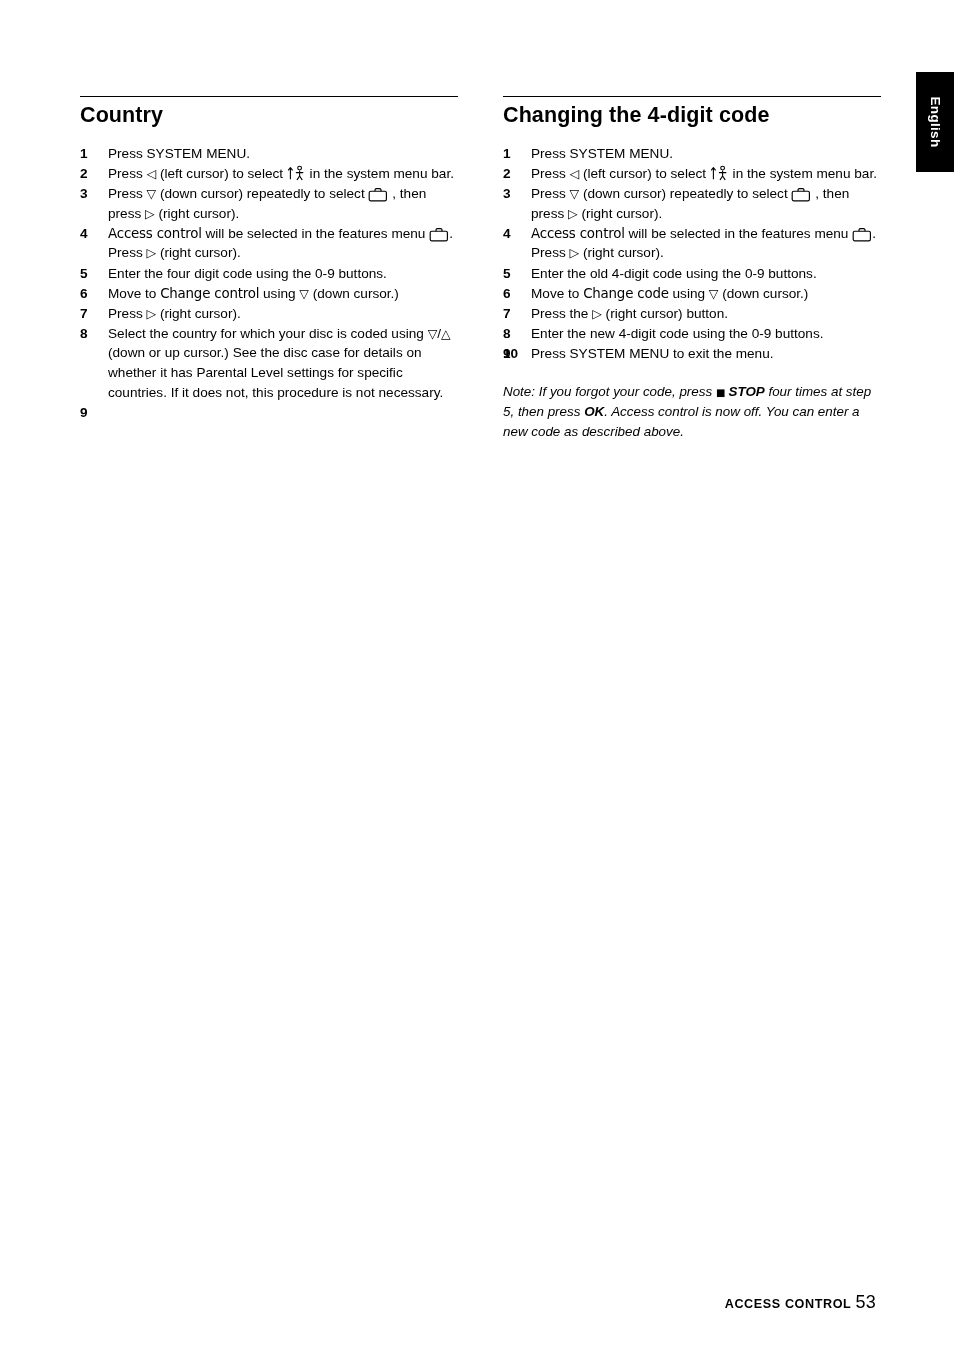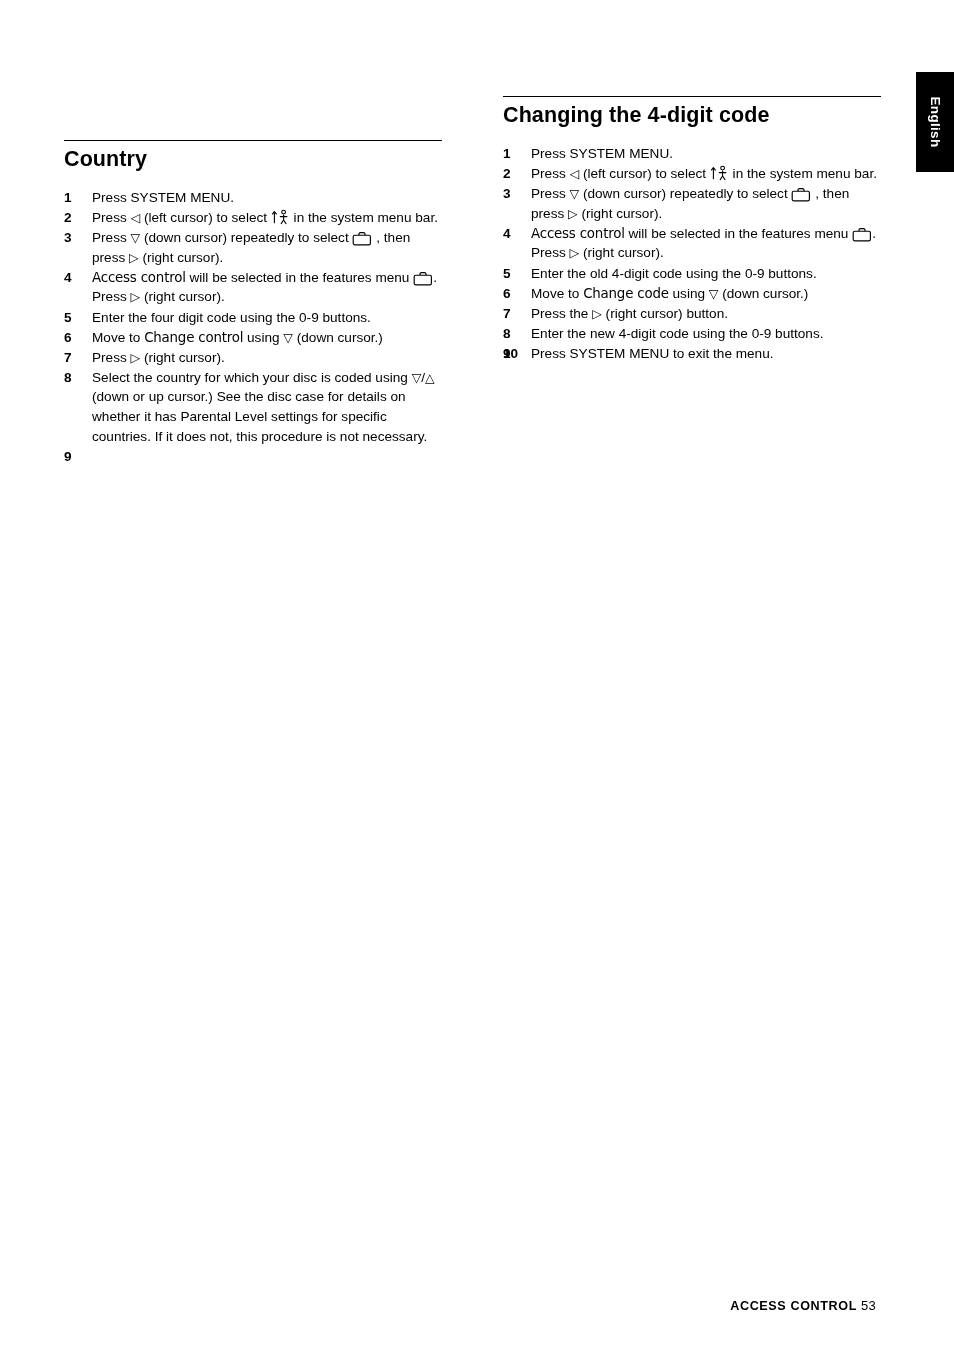--- a/index.html
+++ b/index.html
@@ -41,21 +41,21 @@
     font-weight: bold;
     letter-spacing: 0.3px;
   }
 
   
   .col {
     position: absolute;
     top: 96px;
     width: 378px;
   }
-  .col-left  { left: 64px; margin-top: 44px; }
+  .col-left  { left: 80px; }
   .col-right { left: 503px; }
 
   .rule {
     border-top: 1.4px solid #000;
     width: 100%;
     margin: 0 0 6px 0;
   }
   h1 {
     font-size: 21.5px;
     font-weight: bold;
@@ -143,21 +143,21 @@
     font-size: 12.6px;
     letter-spacing: 0.3px;
   }
   .footer .fl {
     font-weight: bold;
     letter-spacing: 0.6px;
   }
   .footer .pg {
     font-weight: normal;
     margin-left: 4px;
-    font-size: 13px;
+    font-size: 18px;
   }
 </style>
 </head>
 <body>
 
 <div class="page">
 
   <div class="side-tab">
     <span>English</span>
   </div>
@@ -212,19 +212,20 @@
                 <rect x="1.2" y="4.2" width="17.2" height="9.6" rx="1.6" ry="1.6" fill="none" stroke="#000" stroke-width="1.15"></rect>
                 <path d="M7.0 4.2 V3.0 a1.4 1.4 0 0 1 1.4 -1.4 h3.2 a1.4 1.4 0 0 1 1.4 1.4 V4.2" fill="none" stroke="#000" stroke-width="1.15"></path>
               </svg></span>. Press <span class="gl">▷</span> (right cursor).</span></li>
         <li><span class="num">5</span><span>Enter the old 4-digit code using the <b>0-9</b> buttons.</span></li>
         <li><span class="num">6</span><span>Move to <span class="menuword">Change code</span> using <span class="gl">▽</span> (down cursor.)</span></li>
         <li><span class="num">7</span><span>Press the <span class="gl">▷</span> (right cursor) button.</span></li>
         <li><span class="num">8</span><span>Enter the new 4-digit code using the <b>0-9</b> buttons.</span></li>
         <li><span class="num">9</span></li>
         <li class="wide"><span class="num">10</span><span>Press <b>SYSTEM MENU</b> to exit the menu.</span></li>
       </ol>
+    <p class="note" id="right-note">Note: If you forgot your code, press <span class="gl-sq">■ </span><span class="bi">STOP</span> four times at step 5, then press <span class="bi">OK</span>. Access control is now off. You can enter a new code as described above.</p>
   </div>
 
   <div class="footer">
     <span class="fl">ACCESS CONTROL</span><span class="pg">53</span>
   </div>
 
 </div>
 
 </body></html>

